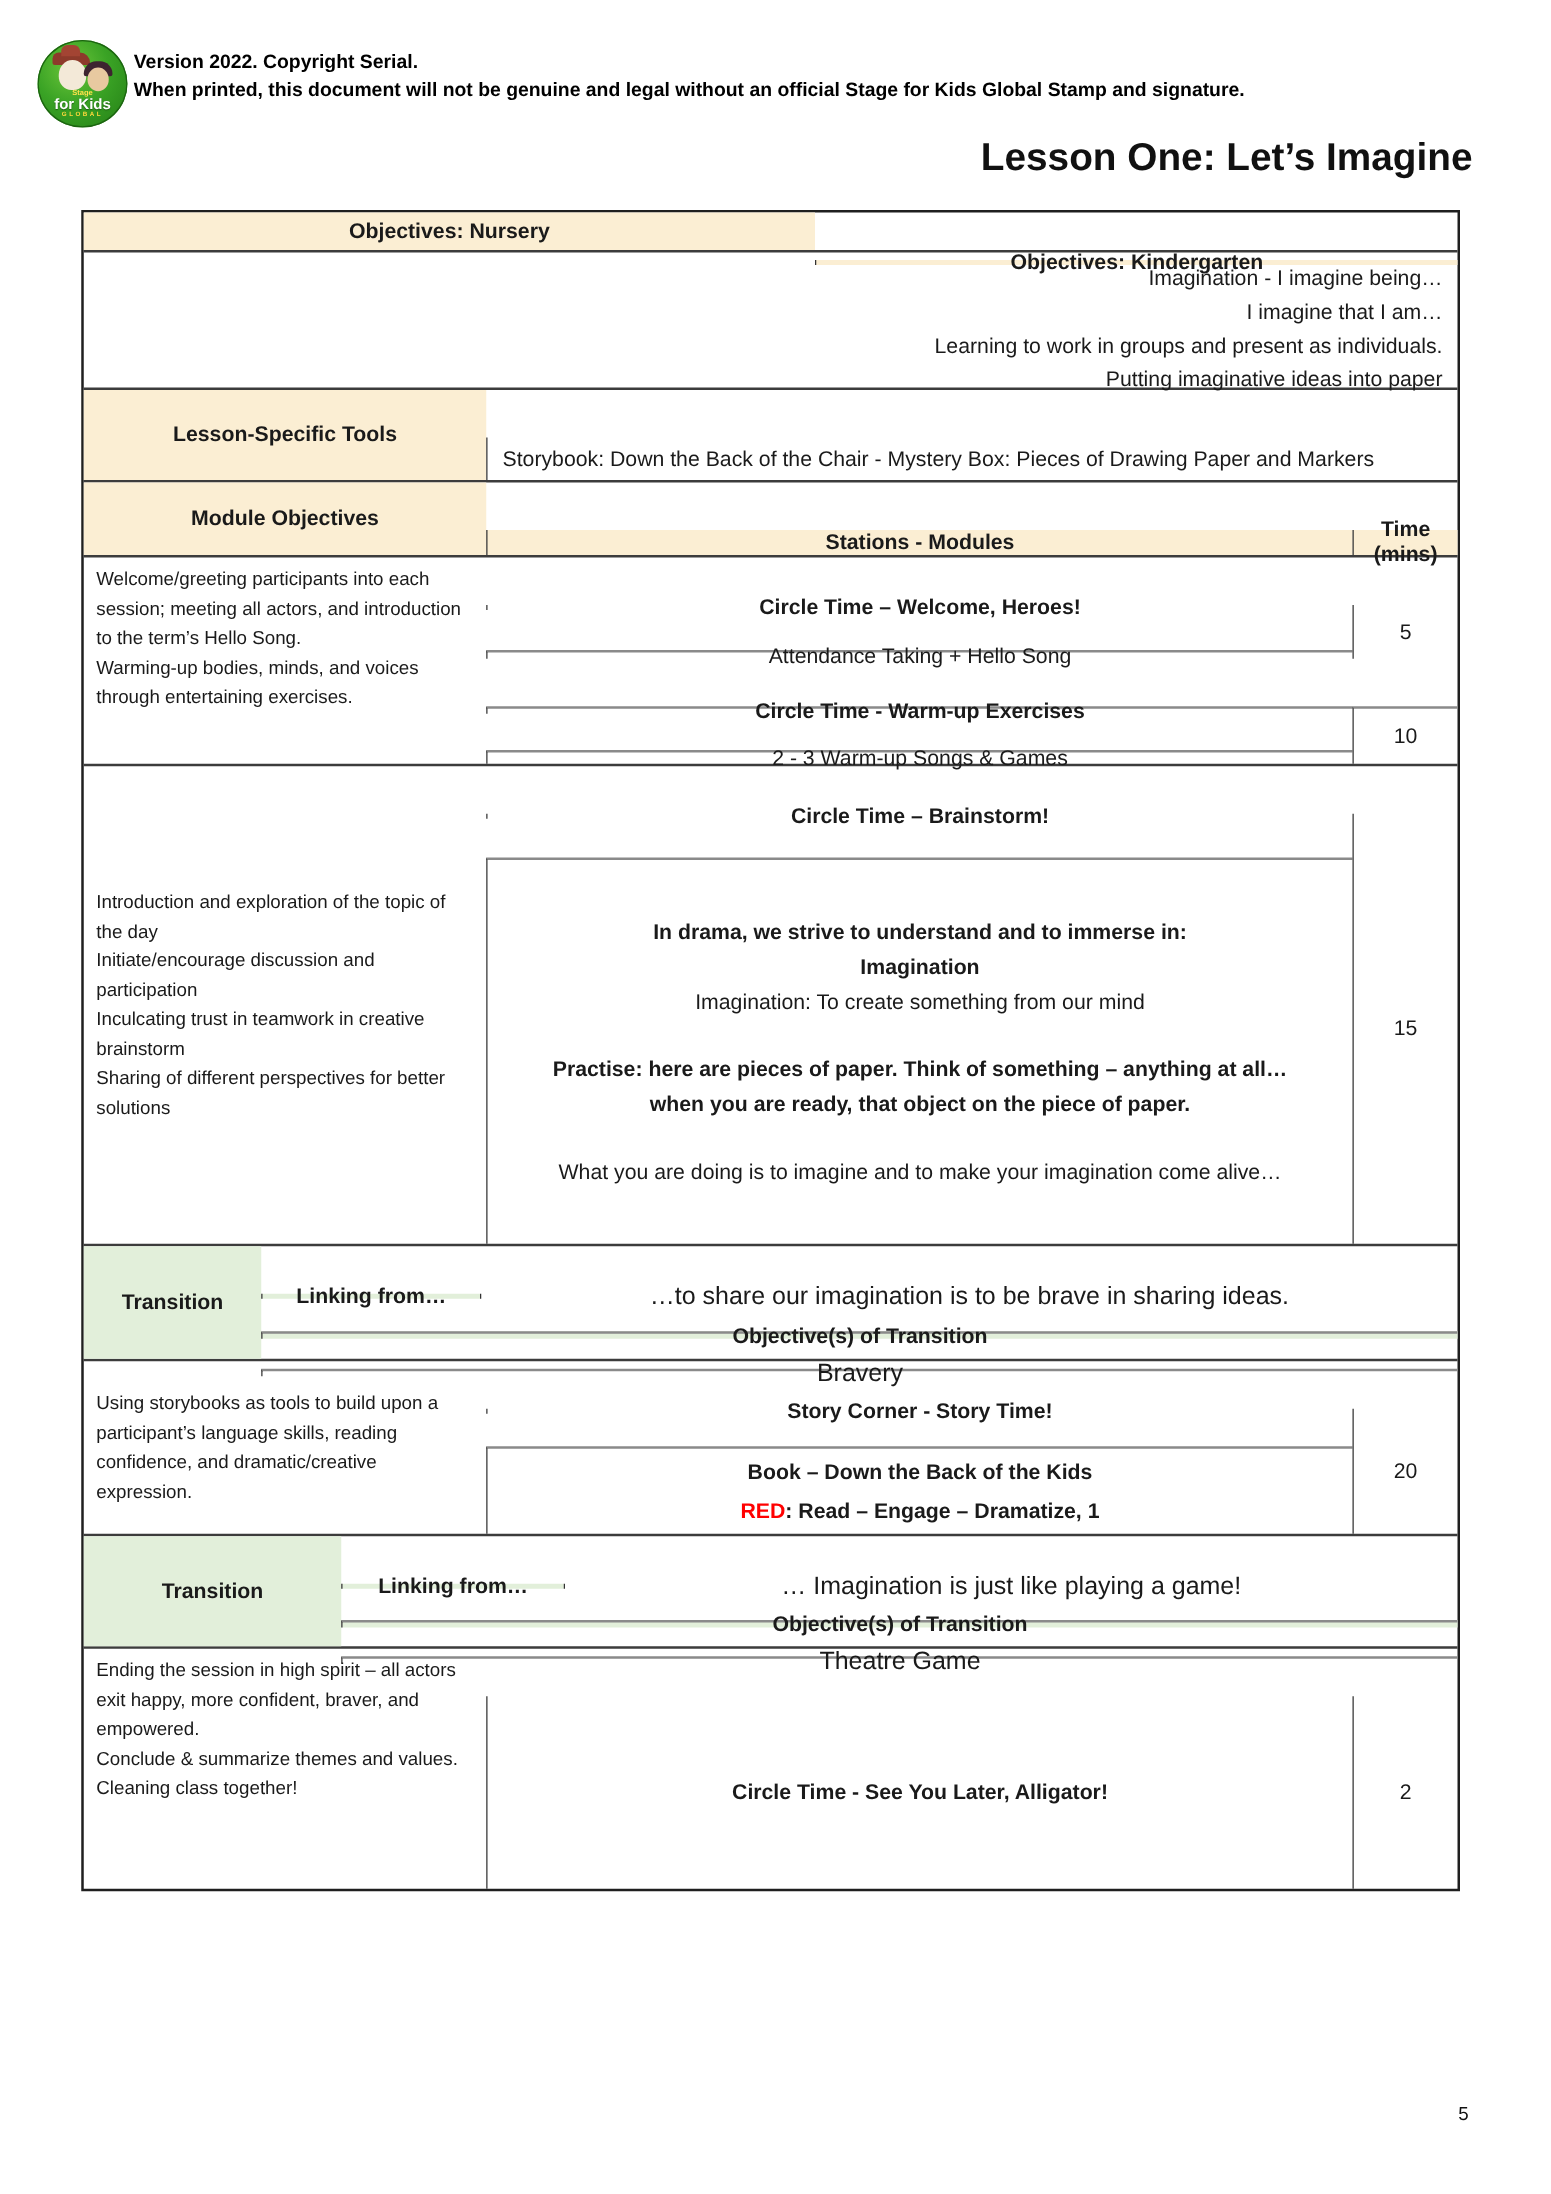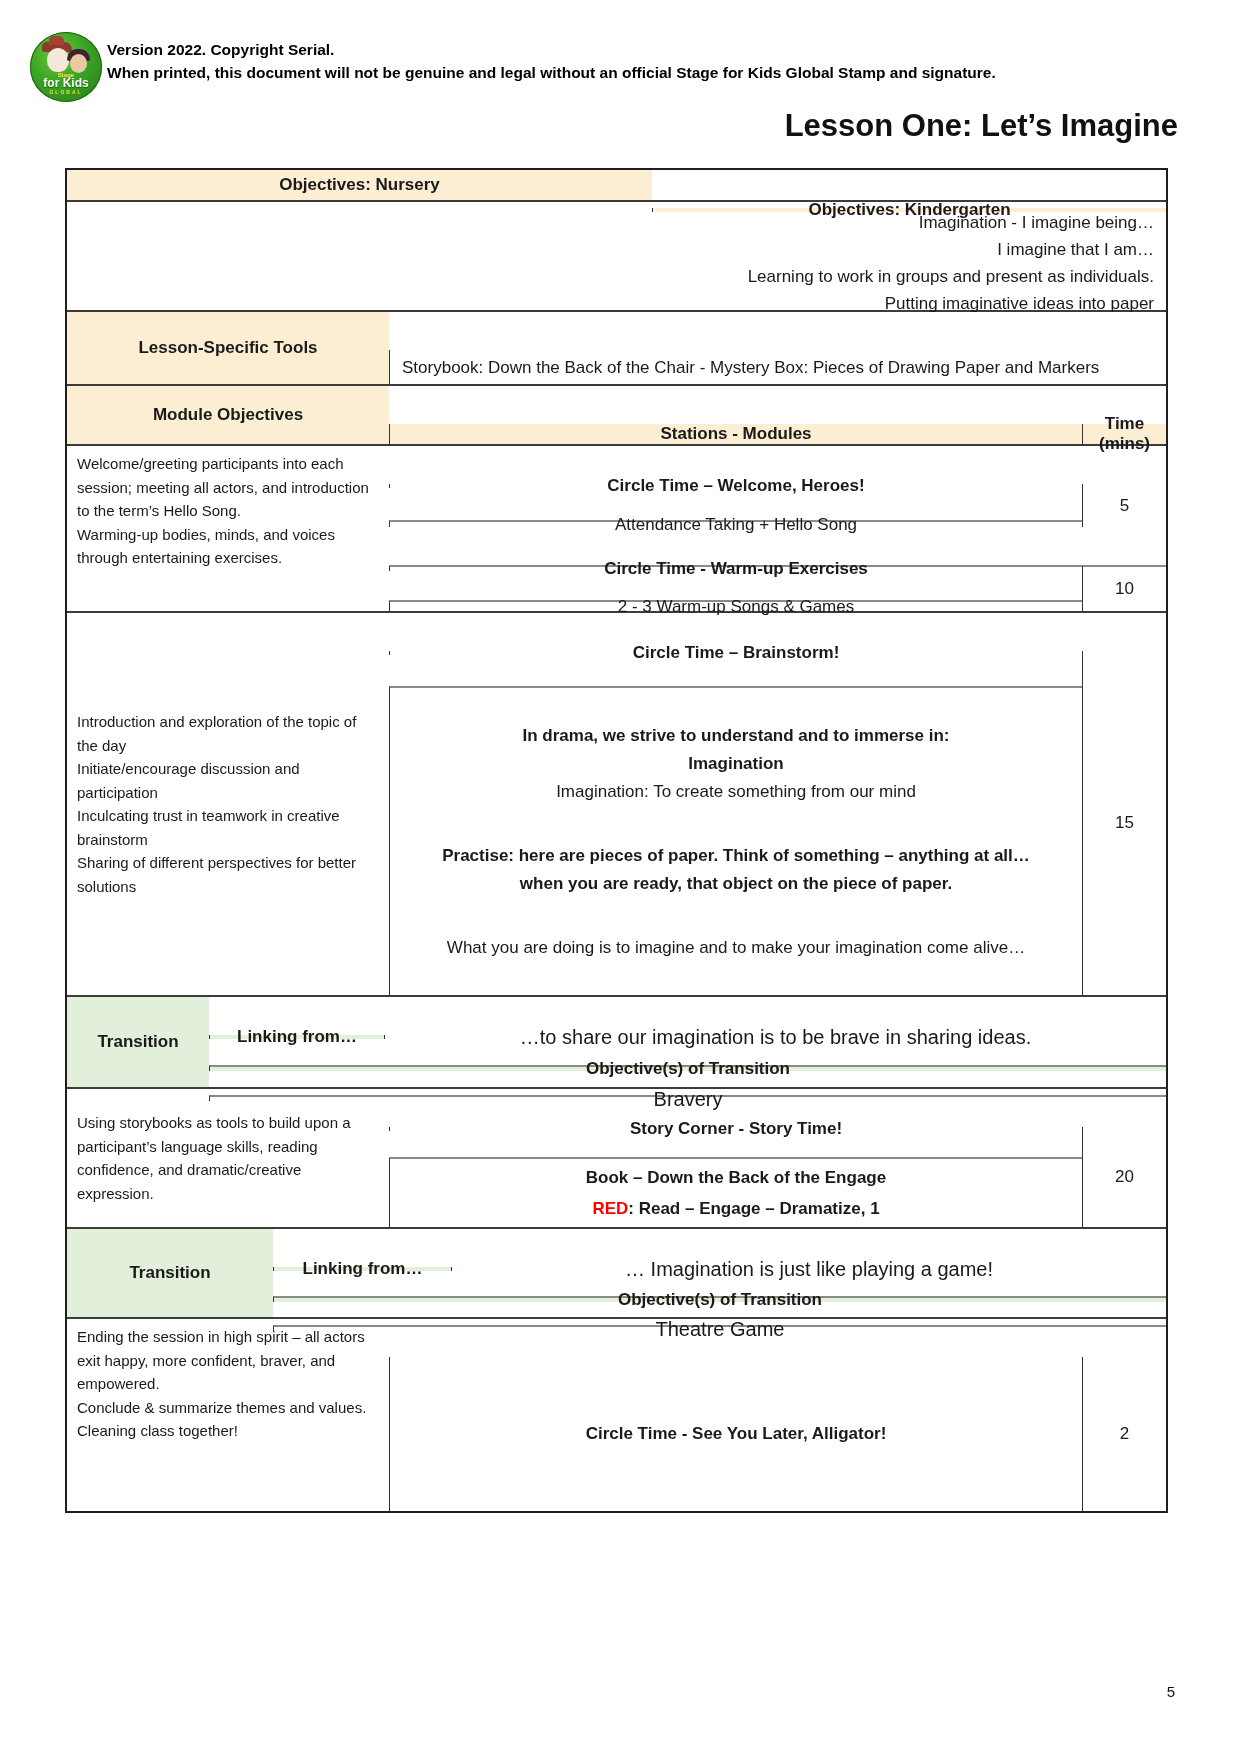--- a/index.html
+++ b/index.html
@@ -72,21 +72,21 @@
   .rowspan4{grid-row:1 / span 4;}
   .rowspan2a{grid-row:1 / span 2;}
   .rowspan2b{grid-row:3 / span 2;}
   .rowspan2{grid-row:1 / span 2;}
   .col2{grid-column:2;}
   .col3{grid-column:3;}
   .r1{grid-row:1;text-align:center;} .r2{grid-row:2;} .r3{grid-row:3;} .r4{grid-row:4;}
 
   .brain-body{
     display:flex;flex-direction:column;justify-content:center;align-items:center;
-    row-gap:36px;text-align:center;font-size:17px;line-height:28px;padding:8px 20px;
+    row-gap:26px;text-align:center;font-size:17px;line-height:28px;padding:8px 20px;
   }
   .brain-body .wrapnarrow{max-width:620px;}
   .objcontent{font-size:17px;line-height:27px;padding:7px 12px;}
   .tools-val{font-size:17px;line-height:27px;padding:6px 12px;}
   .red{color:#FF0000;}
   .story-body{display:flex;flex-direction:column;justify-content:center;align-items:center;row-gap:4px;text-align:center;font-size:17px;line-height:27px;}
   .page-num{position:absolute;right:66px;top:1683px;font-size:15px;color:#111;}
 </style>
 </head>
 <body>
@@ -169,21 +169,21 @@
     <div class="cell green ctr hdr17 bl col2 r1">Linking from…</div>
     <div class="cell ctr txt17 bl col3 r1">…to share our imagination is to be brave in sharing ideas.</div>
     <div class="cell green ctr hdr17 bl subline r2" style="grid-column:2 / span 2;">Objective(s) of Transition</div>
     <div class="cell ctr txt17 bl subline r3" style="grid-column:2 / span 2;">Bravery</div>
   </div>
 
   <div class="sec secG">
     <div class="cell obj-text prelines vctr rowspan2" style="font-size:15px;">Using storybooks as tools to build upon a participant’s language skills, reading confidence, and dramatic/creative expression.</div>
     <div class="cell ctr station b bl col2 r1">Story Corner - Story Time!</div>
     <div class="story-body bl subline col2 r2">
-      <div class="b">Book – Down the Back of the Engage</div>
+      <div class="b">Book – Down the Back of the Kids</div>
       <div class="b"><span class="red">RED</span><span>: Read – Engage – Dramatize, 1</span></div>
     </div>
     <div class="cell ctr time bl col3 rowspan2">20</div>
   </div>
 
   <div class="sec secH">
     <div class="cell green ctr hdr17" style="grid-row:1 / span 3;">Transition</div>
     <div class="cell green ctr hdr17 bl col2 r1">Linking from…</div>
     <div class="cell ctr txt17 bl col3 r1">… Imagination is just like playing a game!</div>
     <div class="cell green ctr hdr17 bl subline r2" style="grid-column:2 / span 2;">Objective(s) of Transition</div>

